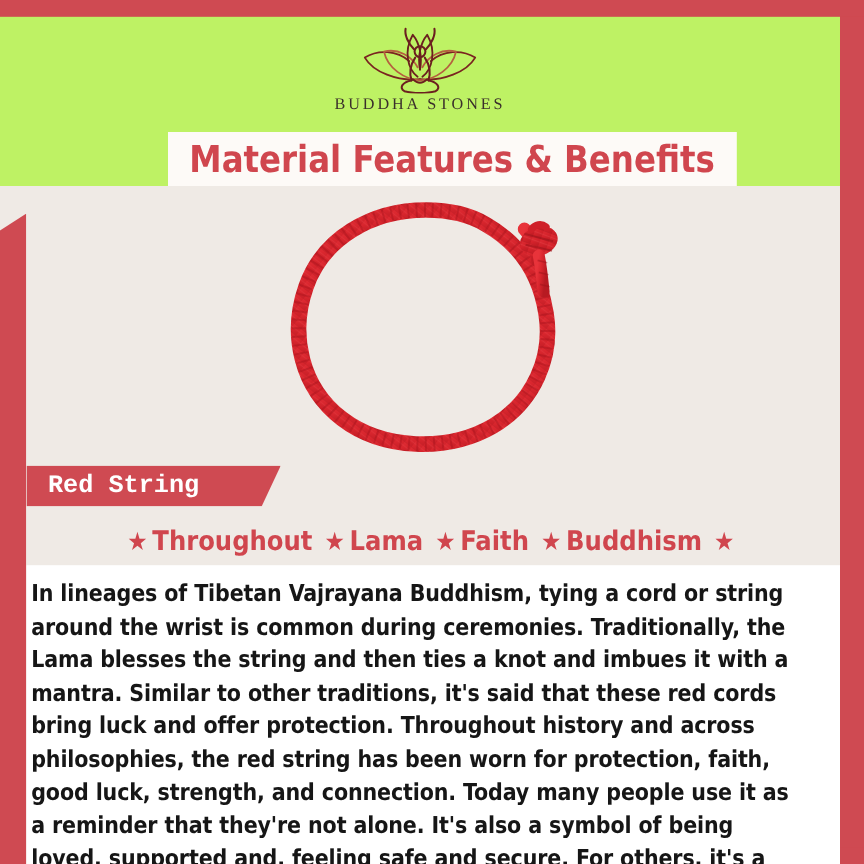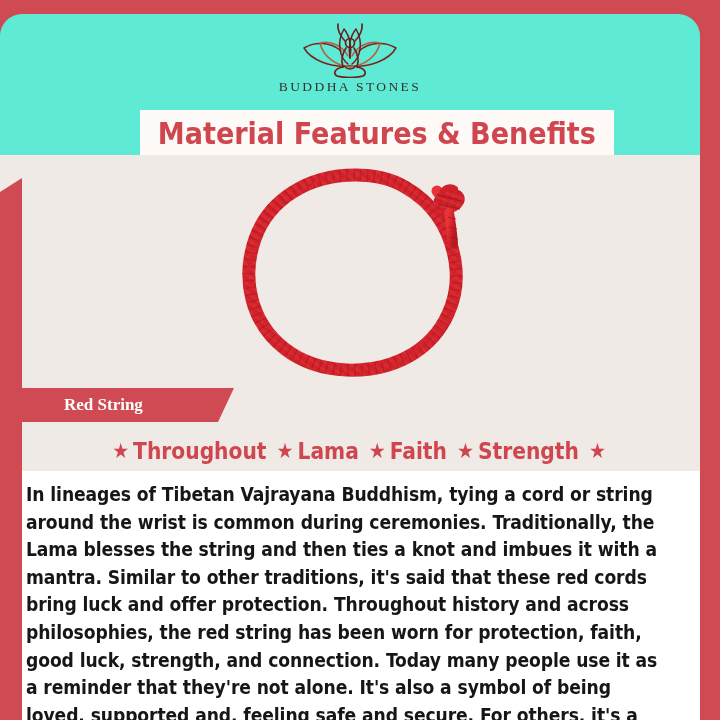--- a/index.html
+++ b/index.html
@@ -30,22 +30,21 @@
     width: 720px; height: 14px;
     background: #cf4a52;
   }
 
   
   .canvas {
     position: absolute;
     left: 0; top: 14px;
     width: 700px;
     height: 706px;
-    background: #5eead4;
-    border-radius: 22px;
+    background: #bef264;
   }
 
   
   .band-lower {
     position: absolute;
     left: 0; top: 141px;
     width: 700px; height: 565px;
     background: #efeae5;
   }
 
@@ -132,24 +131,24 @@
     left: 22px; top: 374px;
     width: 212px; height: 34px;
     background: #cf4a52;
     clip-path: polygon(0 0, 100% 0, calc(100% - 16px) 100%, 0 100%);
     display: flex;
     align-items: center;
   }
 
   .label-text {
     color: #ffffff;
-    font-family: Liberation Serif, serif;
+    font-family: Liberation Mono, monospace;
     font-weight: bold;
-    font-size: 17px;
-    margin-left: 42px;
+    font-size: 21px;
+    margin-left: 18px;
     white-space: nowrap;
   }
 
   
   .features {
     position: absolute;
     left: 22px; top: 418px;
     width: 678px; height: 38px;
     display: flex;
     align-items: center;
@@ -315,21 +314,21 @@
       <span class="feature">
         <span class="star">★</span>
         <span>Lama</span>
       </span>
       <span class="feature">
         <span class="star">★</span>
         <span>Faith</span>
       </span>
       <span class="feature">
         <span class="star">★</span>
-        <span>Strength</span>
+        <span>Buddhism</span>
       </span>
       <span class="feature">
         <span class="star">★</span>
       </span>
     </div>
 
     <div class="desc-block">
       <p class="desc-text">In lineages of Tibetan Vajrayana Buddhism, tying a cord or string around the wrist is common during ceremonies. Traditionally, the Lama blesses the string and then ties a knot and imbues it with a mantra. Similar to other traditions, it's said that these red cords bring luck and offer protection. Throughout history and across philosophies, the red string has been worn for protection, faith, good luck, strength, and connection. Today many people use it as a reminder that they're not alone. It's also a symbol of being loved, supported and, feeling safe and secure. For others, it's a prompt to stay positive while facing any adversity.</p>
     </div>
 

